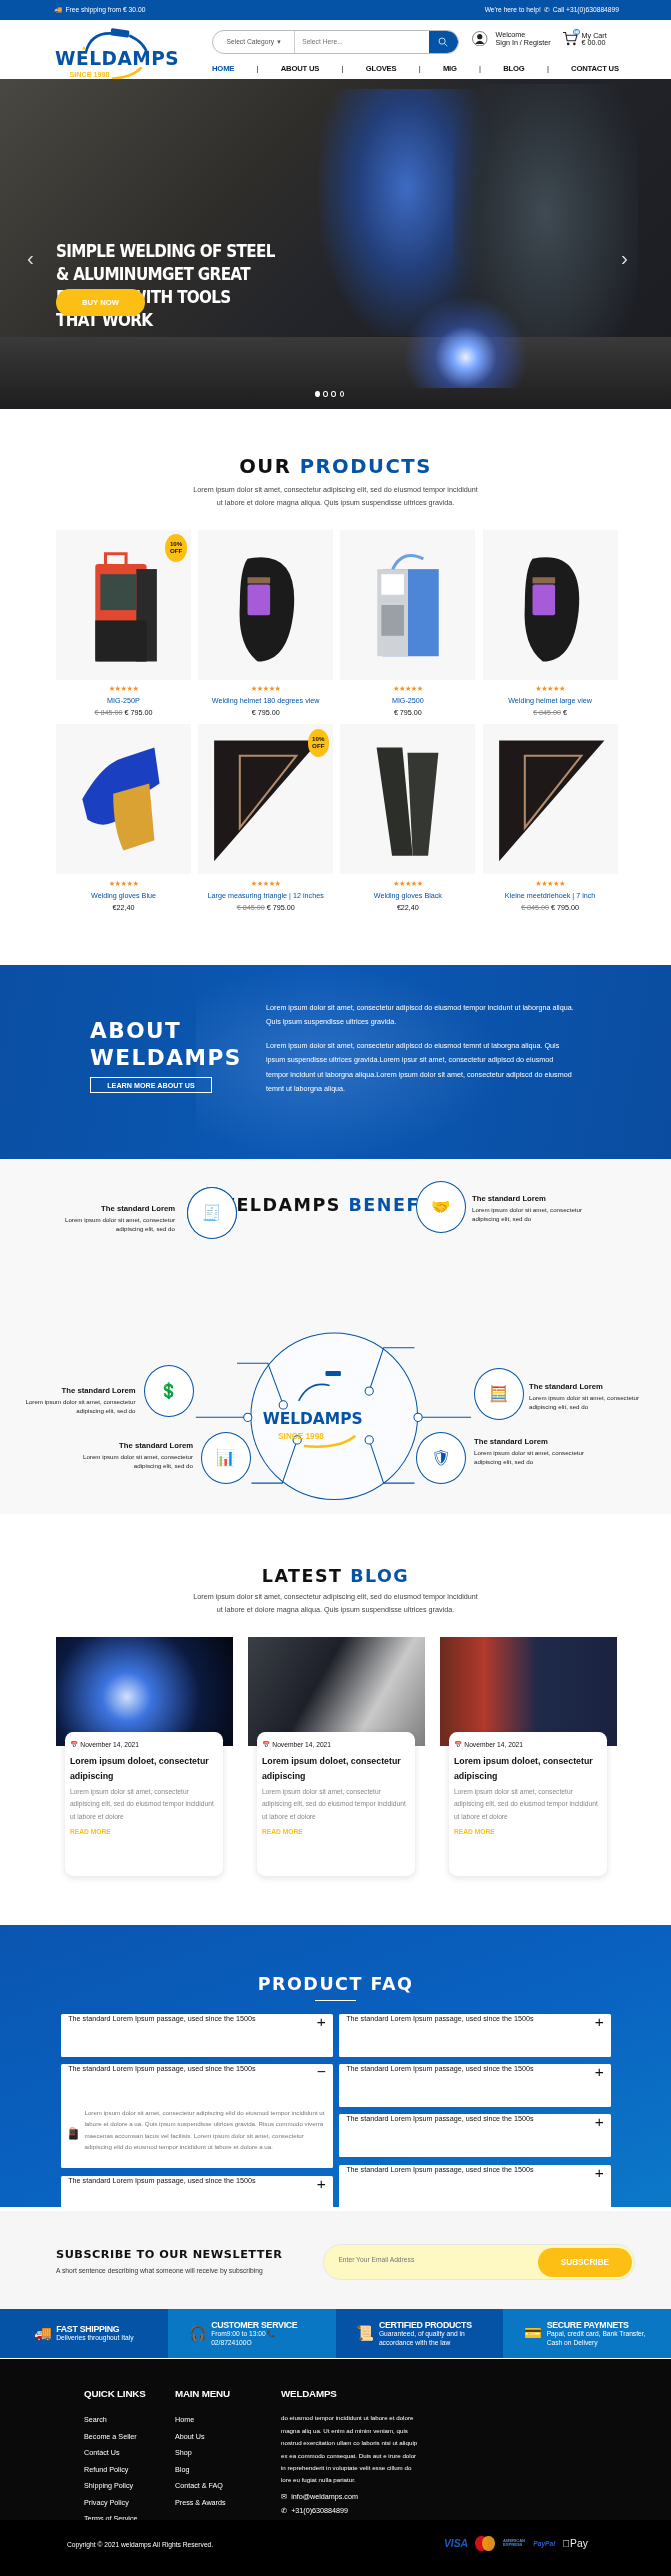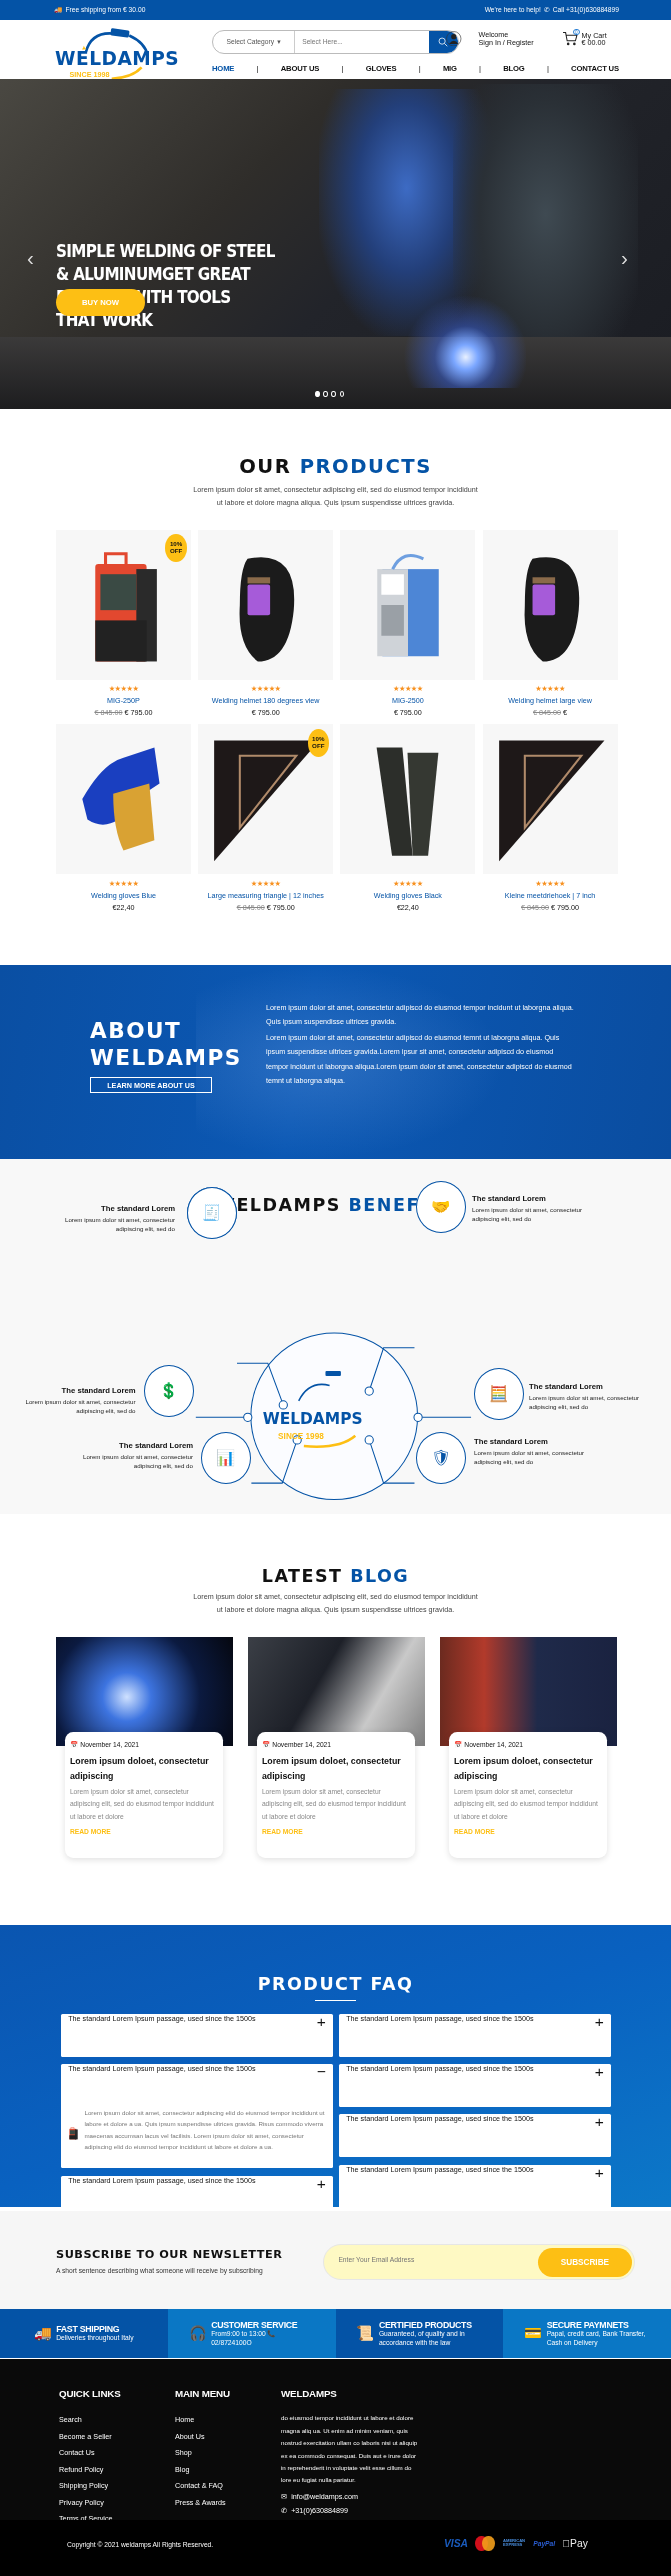--- a/index.html
+++ b/index.html
@@ -9,21 +9,21 @@
 
 .topbar{left:0;top:0;width:671px;height:19.6px;background:#0453a6;color:#fff;font-size:6.7px;display:flex;align-items:center;justify-content:space-between;padding:0 52px 0 54px}
 .topbar .item{display:flex;align-items:center;gap:3.1px}
 
 .header{left:0;top:19.6px;width:671px;height:60px;background:#fff}
 .logo{left:55px;top:7.2px;width:134px;height:52px}
 .search{left:212px;top:10.3px;width:247px;height:24px;border:0.5px solid #bbb;border-radius:12.4px;display:flex;align-items:flex-start;overflow:hidden;background:#fff}
 .search .cat{width:82px;height:100%;display:flex;align-items:center;justify-content:center;gap:3.1px;font-size:6.7px;color:#555;border-right:0.5px solid #ccc}
 .search .inp{flex:1;height:100%;border:none;padding-left:7.2px;font-size:6.7px;color:#555;font-family:"Liberation Sans",sans-serif;outline:none}
 .search .btn{width:29px;height:100%;background:#0453a6;display:flex;align-items:center;justify-content:center;border-radius:0 12.4px 12.4px 0}
-.acct{left:446px;top:11.3px;display:flex;align-items:center;gap:17px;font-size:7.2px;line-height:7.7px;color:#111}
+.acct{left:472px;top:11.3px;display:flex;align-items:center;gap:8px;font-size:7.2px;line-height:7.7px;color:#111}
 .cart{left:562px;top:11.3px;display:flex;align-items:center;gap:3.1px;font-size:7.2px;line-height:7.7px;color:#111}
 .nav{left:212px;top:41px;width:407px;height:15.5px;display:flex;align-items:center;justify-content:space-between;font-size:7.7px;font-weight:bold;letter-spacing:-0.2px}
 .nav .sep{color:#111;font-weight:normal}
 .nav .active{color:#0453a6}
 
 .hero{left:0;top:79px;width:671px;height:330px;background:linear-gradient(135deg,#4a4842 0%,#2f2d2a 35%,#22242a 55%,#1a1c22 100%);overflow:hidden}
 .hero .glow1{position:absolute;left:319px;top:10.3px;width:175px;height:247px;background:radial-gradient(ellipse at 50% 40%,#3d6bc4 0%,#233f7a 40%,rgba(20,30,50,0) 75%)}
 .hero .glow2{position:absolute;left:453px;top:5.2px;width:185px;height:289px;background:radial-gradient(ellipse at 50% 45%,#3f4a52 0%,#2a3036 50%,rgba(20,20,20,0) 80%)}
 .hero .sparks{position:absolute;left:392px;top:206px;width:134px;height:103px;background:radial-gradient(circle at 55% 70%,#e8f0ff 0%,#7aa6ff 12%,rgba(60,100,220,.5) 30%,rgba(0,0,0,0) 60%)}
 .hero .table{position:absolute;left:0;top:258px;width:671px;height:72px;background:linear-gradient(180deg,#3b3a3a,#1d1d1f)}
@@ -45,33 +45,33 @@
 .stars{color:#f7901e;font-size:7.2px;margin-top:4.1px;letter-spacing:-0.5px}
 .pname{color:#0453a6;font-size:7.2px;margin-top:3.1px}
 .price{font-size:7.2px;margin-top:3.1px;color:#111}
 .price s{color:#888;margin-right:2.1px}
 
 .about{left:0;top:965px;width:671px;height:194px;background:linear-gradient(100deg,#0a4fa3 0%,#0b58b4 45%,#0a4da0 100%);overflow:hidden}
 .about .tex{position:absolute;left:196px;top:0;width:309px;height:194px;background:radial-gradient(ellipse at 40% 50%,rgba(140,180,240,.25),rgba(0,0,0,0) 70%)}
 .about h2{position:absolute;left:90px;top:52px;color:#fff;font-family:"DejaVu Sans",sans-serif;font-size:21.6px;line-height:27px;font-weight:bold;letter-spacing:1.5px}
 .about .btn{position:absolute;left:90px;top:112px;width:122px;height:16px;border:0.8px solid #fff;color:#fff;font-size:7.2px;font-weight:bold;display:flex;align-items:center;justify-content:center}
 .about .txt{position:absolute;left:266px;top:36px;width:309px;color:#fff;font-size:7.2px;line-height:14.4px}
-.about .txt p+p{margin-top:1px}
+.about .txt p+p{margin-top:9px}
 
 .benefits{left:0;top:1159px;width:671px;height:355px;background:#f8f8f8}
 .bsvg{position:absolute;left:0;top:0}
 .bitem{position:absolute;width:118px}
 .bitem h4{font-size:7.7px;font-weight:bold;color:#111}
 .bitem p{font-size:6.2px;line-height:8.8px;color:#222;margin-top:3.1px}
 .bitem.r{text-align:right}
 .biconwrap{position:absolute;width:49px;height:103px;border:1px solid #0453a6;border-radius:50%;background:#fff;display:flex;align-items:center;justify-content:center}
 
 .bgrid{left:56px;top:1637px;width:562px;display:grid;grid-template-columns:repeat(3,177px);column-gap:15px}
 .bimg{width:177px;height:109px;position:relative}
-.bcard{position:relative;margin:-14.4px 10.3px 0 9.3px;background:#fff;border-radius:8.2px;box-shadow:0 1.5px 6.2px rgba(0,0,0,.12);padding:9.3px 4.6px 10.3px;height:126px}
+.bcard{position:relative;margin:-14.4px 10.3px 0 9.3px;background:#fff;border-radius:8.2px;box-shadow:0 1.5px 6.2px rgba(0,0,0,.12);padding:9.3px 4.6px 10.3px;height:144px}
 .bdate{display:flex;align-items:center;gap:2.1px;font-size:6.7px;color:#111}
 .btitle{font-size:8.8px;font-weight:bold;line-height:14.4px;margin-top:5.2px;color:#111}
 .bex{font-size:6.7px;line-height:12.4px;color:#888;margin-top:3.1px}
 .bmore{font-size:6.7px;font-weight:bold;color:#fdbf14;margin-top:5.2px}
 
 .faq{left:0;top:1925px;width:671px;height:282px;background:linear-gradient(160deg,#0a55b0 0%,#0961c0 50%,#0c78c8 100%)}
 .faq h2{position:absolute;left:0;width:671px;top:49px;text-align:center;color:#fff;font-family:"DejaVu Sans",sans-serif;font-size:17.5px;font-weight:bold;letter-spacing:1.5px}
 .faq .ul{position:absolute;left:315px;top:75px;width:41px;height:1px;background:#fff}
 .fcol{position:absolute;top:89px;width:272px;display:flex;flex-direction:column;gap:7.2px}
 .fitem{background:#fff;border-radius:1.5px;padding:0 7.2px;min-height:27px}
@@ -536,21 +536,21 @@
     <div class="f" style="background: rgb(10, 119, 197);">
       <span style="font-size:14.4px">💳</span>
       <div style="max-width:103px">
         <h5>SECURE PAYMNETS</h5>
         <p>Papal, credit card, Bank Transfer, Cash on Delivery</p>
       </div>
     </div>
   </div>
 
 <div class="abs footer">
-  <div class="fc" style="left:59px">
+  <div class="fc" style="left:84px">
     <h6>QUICK LINKS</h6>
     <ul id="ql">
         <li>Search</li>
         <li>Become a Seller</li>
         <li>Contact Us</li>
         <li>Refund Policy</li>
         <li>Shipping Policy</li>
         <li>Privacy Policy</li>
         <li>Terms of Service</li>
       </ul>

